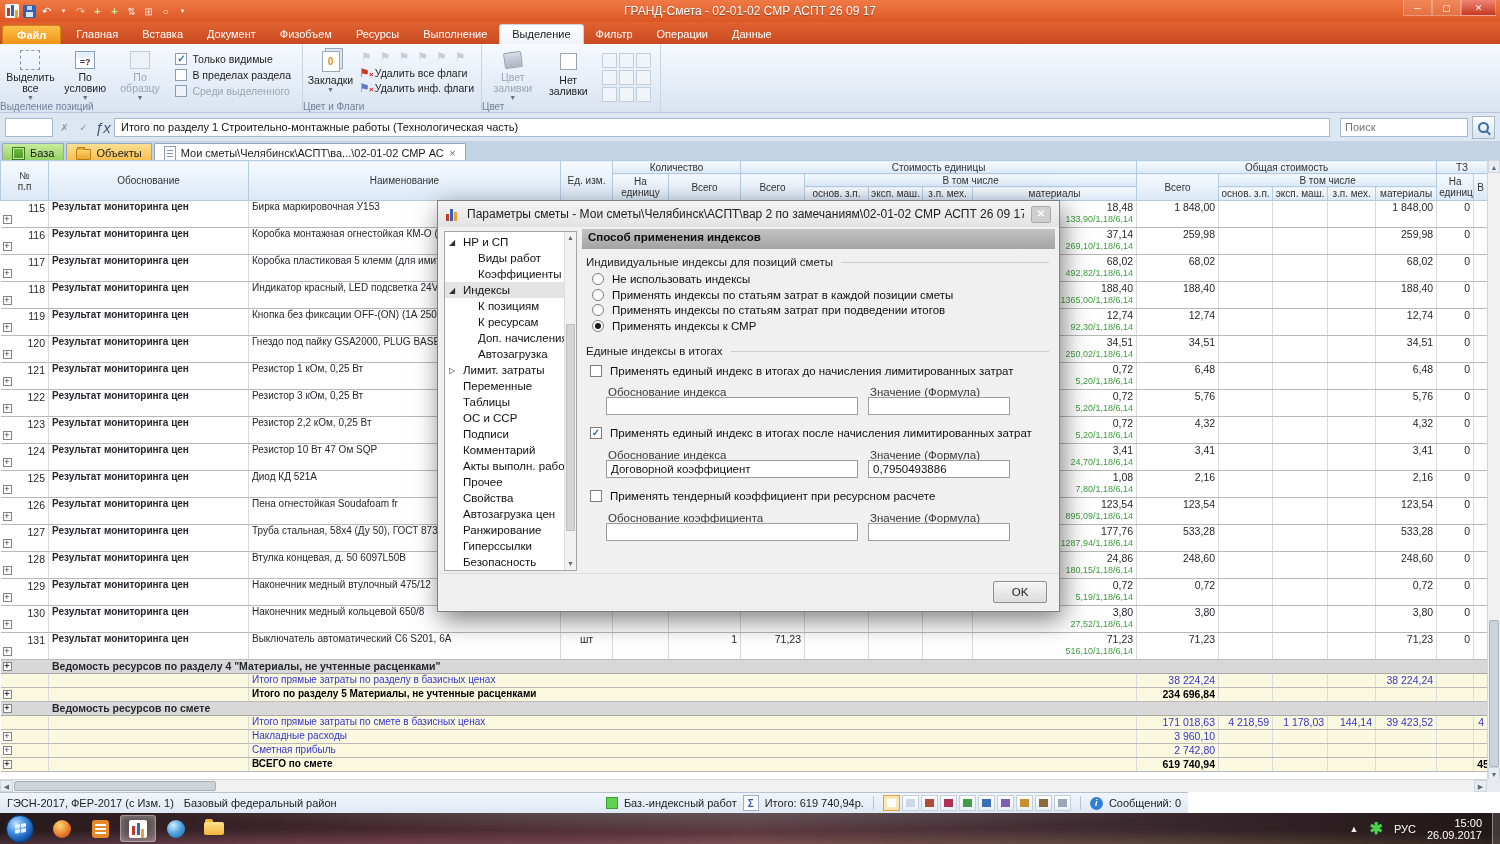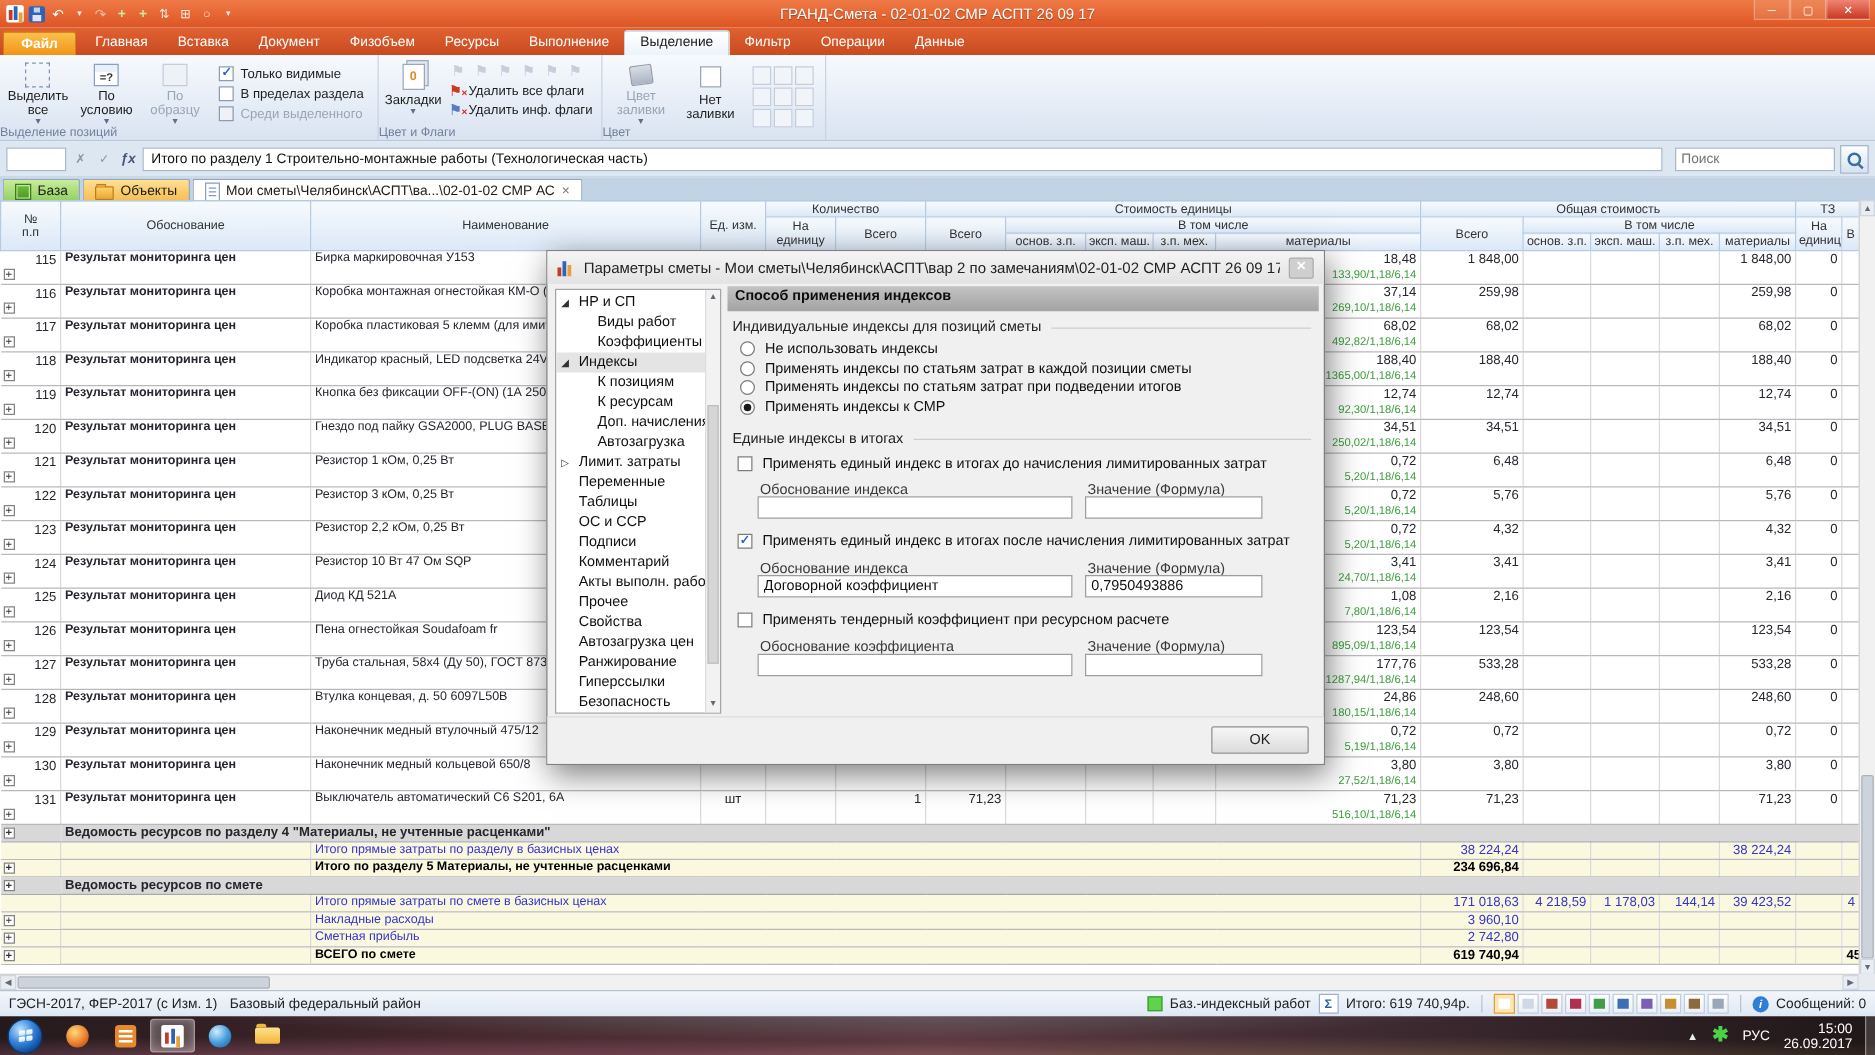--- a/index.html
+++ b/index.html
@@ -58,21 +58,21 @@
   .smallbtn{display:flex;align-items:center;gap:5px;font-size:10.5px;color:#1e1e1e;white-space:nowrap}
   .fico{font-size:12px;position:relative;line-height:12px}
   .fico.red{color:#cc3a22}.fico.blu{color:#5a79c9}
   .fico::after{content:'×';position:absolute;right:-4px;bottom:-2px;color:#d22;font-size:8px;font-weight:bold}
   .swgrid{display:grid;grid-template-columns:repeat(3,15px);grid-auto-rows:15px;gap:2px;margin:7px 6px 0}
   .sw{background:#f1f5fa;border:1px solid #c3cedd;box-sizing:border-box}
   
   .fbar{height:28px;background:#dde7f2;border-bottom:1px solid #c6d2e2;display:flex;align-items:center;padding:0 5px;gap:4px}
   .namebox{width:46px;height:17px;background:#fff;border:1px solid #a8b8cc}
   .fbtn{width:15px;text-align:center;color:#8a97a8;font-size:10px}
-  .fx{font-style:italic;color:#44597a;font-weight:bold;font-size:11px}
+  .fx{font-style:italic;color:#44597a;font-weight:normal;font-size:15px}
   .ffield{flex:1;height:17px;background:#fff;border:1px solid #a8b8cc;font-size:11px;color:#111;display:flex;align-items:center;padding:0 6px;white-space:nowrap;overflow:hidden}
   .searchin{width:118px;height:17px;border:1px solid #a8b8cc;font-size:11px;padding:0 4px;font-family:inherit;color:#444;margin-left:6px}
   .searchbtn{width:21px;height:21px;background:linear-gradient(#fdfefe,#d7e3f0);border:1px solid #a8b8cc;display:flex;align-items:center;justify-content:center}
   .mag{width:7px;height:7px;border:2px solid #3a6ea5;border-radius:50%;position:relative}
   .mag::after{content:'';position:absolute;width:5px;height:2px;background:#3a6ea5;transform:rotate(45deg);right:-4px;bottom:-3px}
   
   .dtabs{height:20px;background:#c3d3e6;display:flex;align-items:flex-end;padding-left:2px;gap:2px}
   .dtab{height:19px;display:flex;align-items:center;gap:5px;padding:0 9px;font-size:11px;color:#1c1c1c;
         border:1px solid #93a7c0;border-bottom:none;border-radius:2px 2px 0 0;box-sizing:border-box;white-space:nowrap}
   .dtab.base{background:linear-gradient(#c9ec9c,#8fce5c)}
@@ -113,21 +113,21 @@
   .vscroll{position:absolute;right:0;top:160px;width:13px;height:620px;background:#f1f1f1;border-left:1px solid #d4d4d4;box-sizing:border-box}
   .sbtn{position:absolute;left:0;right:0;height:13px;text-align:center;font-size:7px;color:#5e6a78;line-height:13px;background:#e9edf2;border:1px solid #cfd6de;box-sizing:border-box}
   .sbtn.up{top:0}.sbtn.dn{bottom:0}
   .vthumb{position:absolute;left:1px;right:1px;top:460px;height:145px;background:#cdd3da;border:1px solid #aab2bc;border-radius:2px}
   .hscroll{position:absolute;left:0;right:13px;top:779px;height:13px;background:#f1f1f1;border-top:1px solid #d4d4d4;box-sizing:border-box}
   .hbtn{position:absolute;top:0;bottom:0;width:13px;text-align:center;font-size:7px;color:#5e6a78;line-height:12px;background:#e9edf2;border:1px solid #cfd6de;box-sizing:border-box}
   .hbtn.lf{left:0}.hbtn.rt{right:0}
   .hthumb{position:absolute;left:14px;top:1px;bottom:1px;width:200px;background:#cdd3da;border:1px solid #aab2bc;border-radius:2px}
   .corner{position:absolute;right:0;top:779px;width:13px;height:13px;background:#e7eaee}
   
-  .sbar{position:absolute;left:0;top:792px;width:1500px;height:21px;background:linear-gradient(#f2f6fb,#dfe8f3);
+  .sbar{position:absolute;left:0;top:792px;width:1188px;height:21px;background:linear-gradient(#f2f6fb,#dfe8f3);
         border-top:1px solid #b6c2d2;display:flex;align-items:center;font-size:11px;color:#222;padding:0 7px;box-sizing:border-box;gap:10px}
   .sright{margin-left:auto;display:flex;align-items:center;gap:6px}
   .gsq{width:10px;height:10px;background:#62d14e;border:1px solid #3f9e33}
   .sigma{width:14px;height:14px;background:#fff;border:1px solid #9ab0c8;color:#2b5fae;font-size:10px;display:flex;align-items:center;justify-content:center;font-weight:bold}
   .ssep{width:1px;height:14px;background:#b9c4d2;margin:0 3px}
   .vicons{display:flex;gap:2px}
   .vicon{width:17px;height:16px;border:1px solid #c2cedd;background:linear-gradient(#fff,#e9eff6);position:relative;box-sizing:border-box}
   .vicon::after{content:'';position:absolute;left:3px;top:3px;right:3px;bottom:3px;background:#cfd8e4}
   .vicon.active{border-color:#e39f3a;background:#fbe7b5}
   .vicon.active::after{background:#fff}
@@ -195,21 +195,21 @@
   .glab .ln{flex:1;height:1px;background:#cdcdcd}
   .rrow{position:absolute;left:10px;display:flex;align-items:center;gap:8px;font-size:11.5px;color:#111;white-space:nowrap}
   .rad{width:12px;height:12px;border:1px solid #7d7d7d;border-radius:50%;background:#fff;box-sizing:border-box;flex:none}
   .rad.sel::after{content:'';display:block;width:6px;height:6px;border-radius:50%;background:#1a1a1a;margin:2px}
   .crow{position:absolute;left:8px;display:flex;align-items:center;gap:8px;font-size:11.5px;color:#111;white-space:nowrap}
   .cb{width:12px;height:12px;border:1px solid #7d7d7d;background:#fff;box-sizing:border-box;font-size:10px;line-height:10px;
       text-align:center;color:#2a66c8;font-weight:bold;flex:none}
   .inlab{position:absolute;font-size:11.5px;color:#3a3a3a;white-space:nowrap}
   .din{position:absolute;height:18px;border:1px solid #9d9d9d;background:#fff;font-size:11.5px;padding:0 4px;box-sizing:border-box;font-family:inherit;color:#111}
   .dfoot{position:absolute;left:0;right:0;bottom:0;height:37px;background:#f0f0f0;border-top:1px solid #dcdcdc}
-  .okbtn{position:absolute;right:12px;top:7px;width:78px;height:22px;background:linear-gradient(#f6f6f6,#dcdcdc);
+  .okbtn{position:absolute;right:12px;top:7px;width:54px;height:22px;background:linear-gradient(#f6f6f6,#dcdcdc);
          border:1px solid #8f8f8f;border-radius:2px;font-size:11.5px;text-align:center;line-height:20px;box-sizing:border-box}
 </style>
 </head>
 <body>
 
 <div class="w">
 
   <div class="tbar">
     <div class="ttl">ГРАНД-Смета - 02-01-02 СМР АСПТ 26 09 17</div>
     <div class="qat" id="qat">

